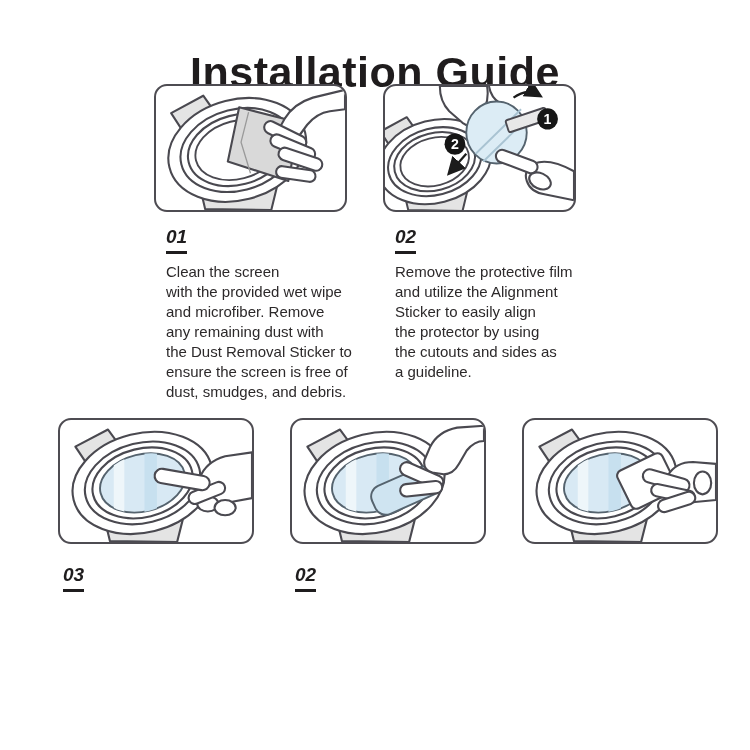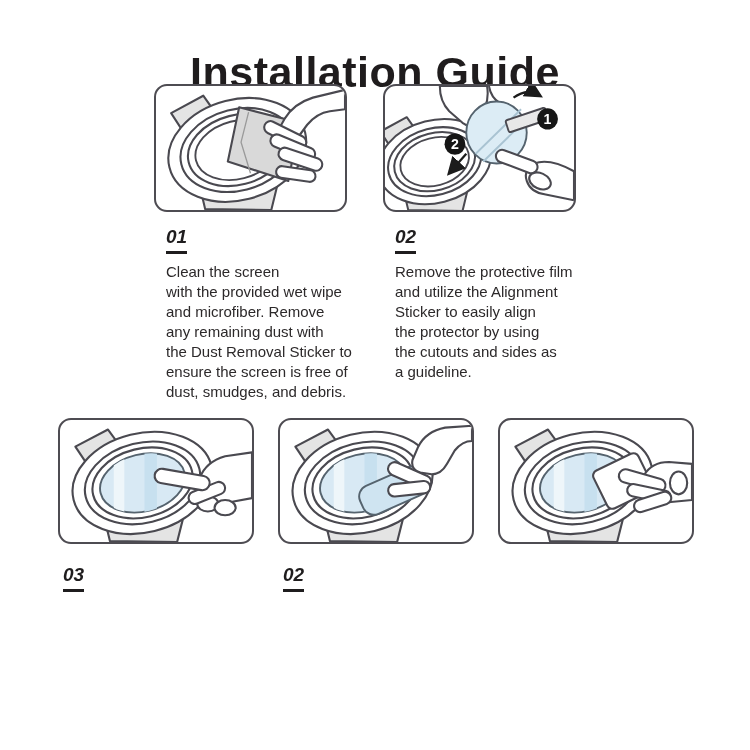--- a/index.html
+++ b/index.html
@@ -6,21 +6,21 @@
   body{
     width:750px;height:750px;position:relative;background:#ffffff;
     font-family:"Liberation Sans",sans-serif;overflow:hidden;color:#2c292a;
   }
   .title{
     position:absolute;top:14px;left:0;width:750px;text-align:center;
     font-size:43px;line-height:50px;font-weight:700;letter-spacing:.5px;color:#1f1c1d;margin-top:33px;
   }
   .row{position:absolute;display:flex;}
   #row1{left:154px;top:84px;gap:36px;}
-  #row2{left:58px;top:418px;gap:24px;}
+  #row2{left:58px;top:418px;gap:36px;}
   #row1 .step{width:193px;}
   #row2 .step{width:196px;}
   .panel{
     width:100%;height:128px;border:2px solid #4e4c52;border-radius:13px;
     background:#fff;box-sizing:border-box;overflow:hidden;
   }
   #row2 .panel{height:126px;}
   .panel svg{display:block;width:100%;height:100%;}
   .stepbody{padding-left:12px;}
   #row2 .stepbody{padding-left:5px;}

